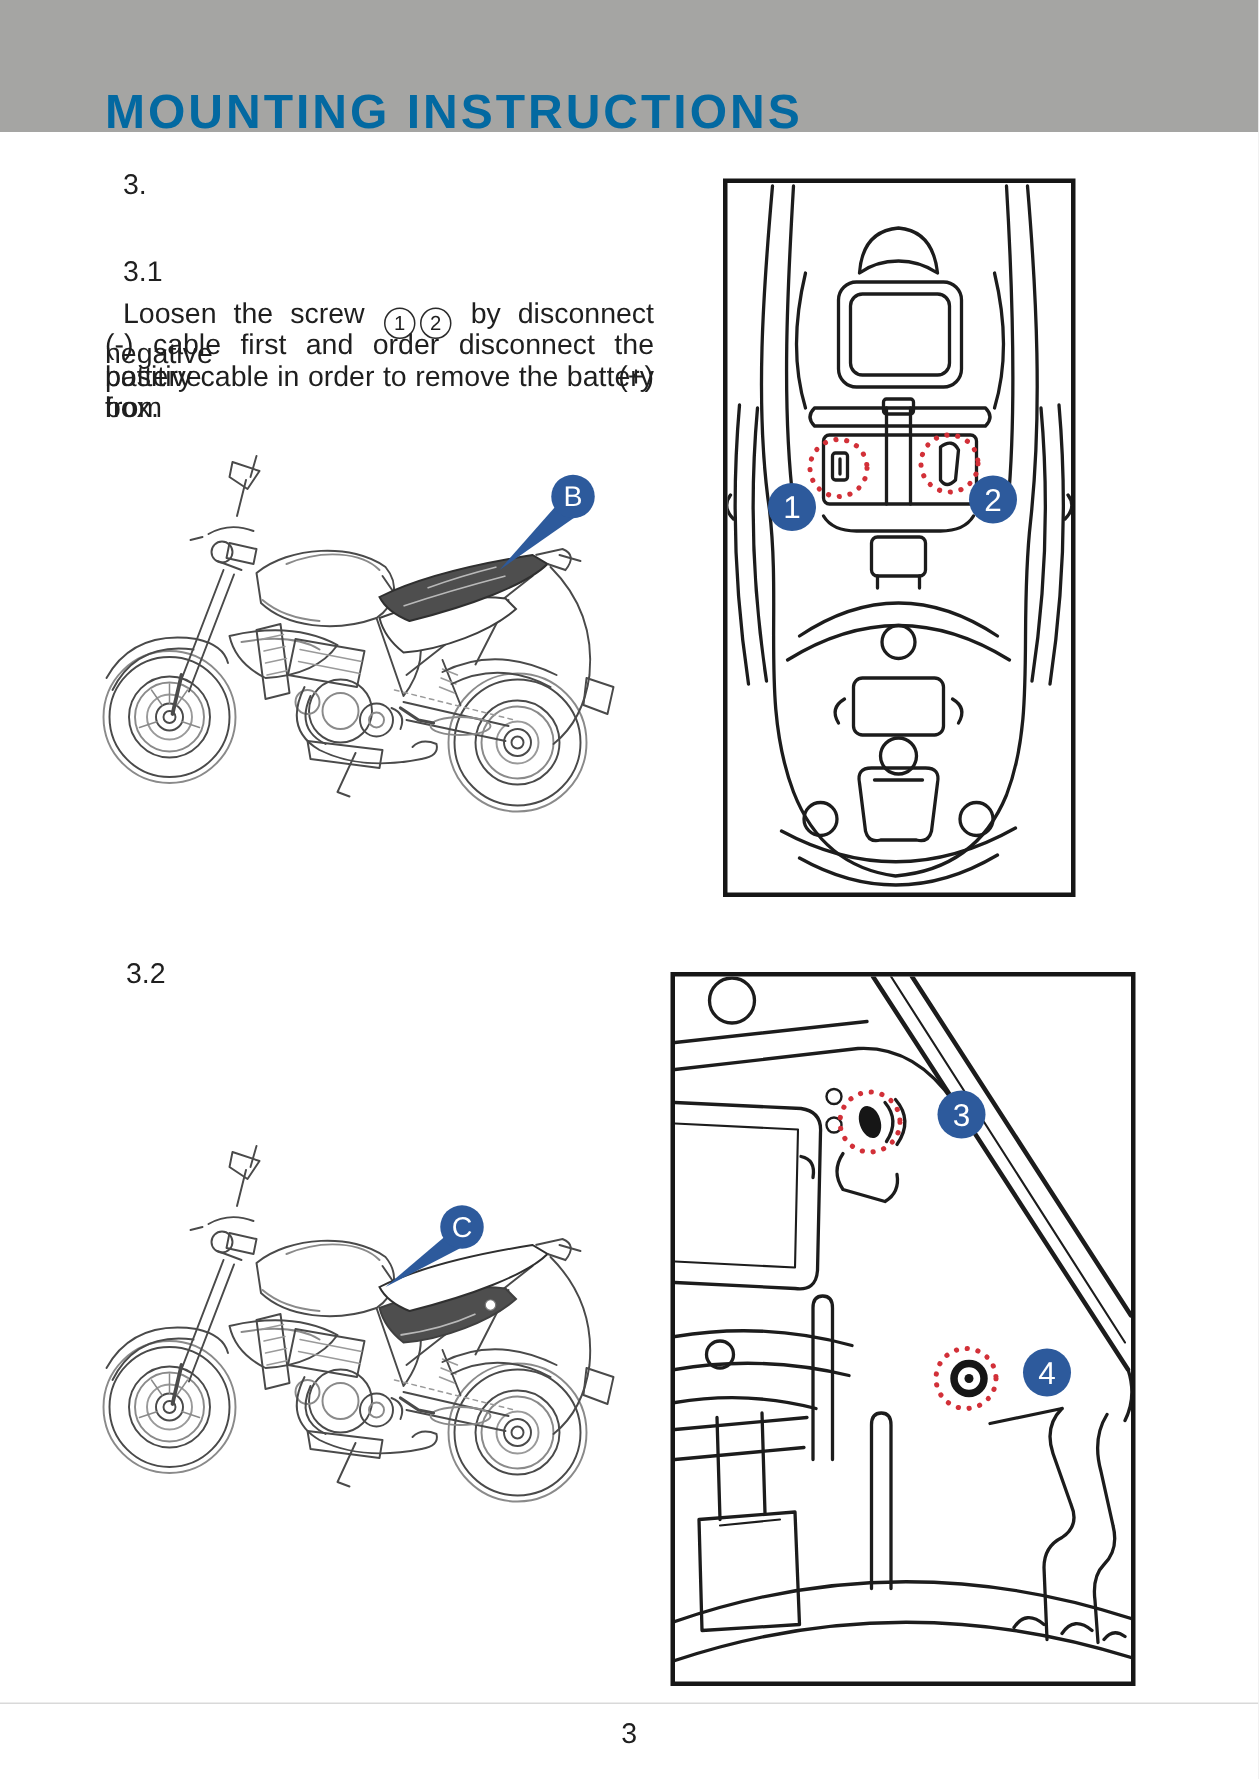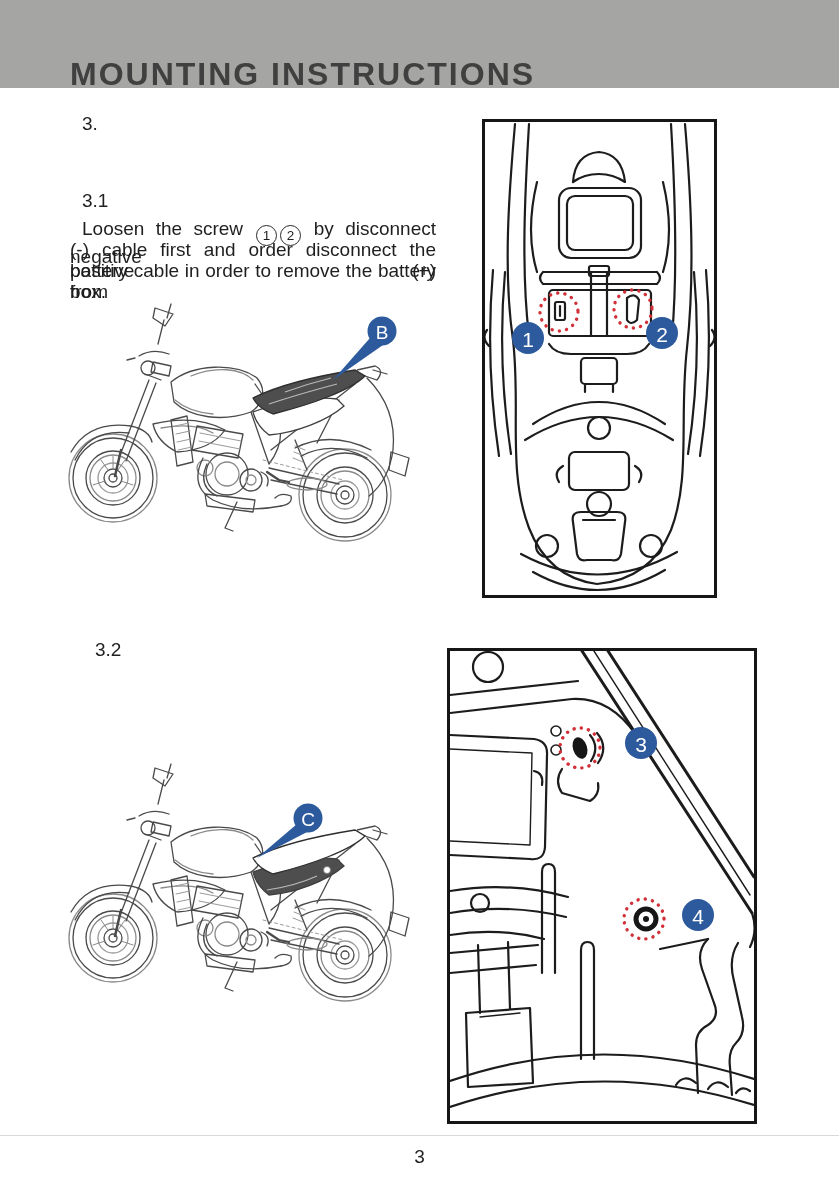--- a/index.html
+++ b/index.html
@@ -1,26 +1,26 @@
 <!DOCTYPE html>
 <html><head>
 <meta charset="utf-8">
 <style>
   html,body{margin:0;padding:0;background:#e8e8e8}
   .page{position:relative;width:839px;height:1190px;background:#ffffff;margin:0 auto;
         font-family:"Liberation Sans",sans-serif;color:#1f1f1f;overflow:hidden}
   .header{position:absolute;left:0;top:0;width:839px;height:88px;background:#a5a5a3}
   .page-title{position:absolute;left:70px;top:57px;font-size:32px;font-weight:bold;
-              letter-spacing:2px;color:#404040;line-height:34px;white-space:nowrap}
+              letter-spacing:2px;color:#0369a1;line-height:34px;white-space:nowrap}
   .textblock{position:absolute;font-size:19px;line-height:21px;color:#1f1f1f}
   #step3{left:70px;top:113px;width:366px}
-  #step31{left:70px;top:190px;width:366px}
+  #step31{left:70px;top:171px;width:366px}
   #step32{left:84px;top:639px;width:372px}
   .step-num{margin-left:12px;height:21px;margin-bottom:7px}
-  #step32 .step-num{margin-left:11px}
+  #step32 .step-num{margin-left:0}
   .line{height:21px;overflow:visible}
   .line.justify{text-align:justify;text-align-last:justify}
   .line.indent{text-indent:12px}
   .cnum{display:inline-flex;align-items:center;justify-content:center;
         width:21px;height:21px;box-sizing:border-box;border:1.5px solid #2a2a2a;
         border-radius:50%;font-size:13.5px;line-height:1;vertical-align:-4.5px;
         margin:0 1.5px;background:#fff;text-indent:0}
   .moto{position:absolute;left:55px;width:390px;height:258px}
   #moto1{top:300px}
   #moto2{top:760px}

